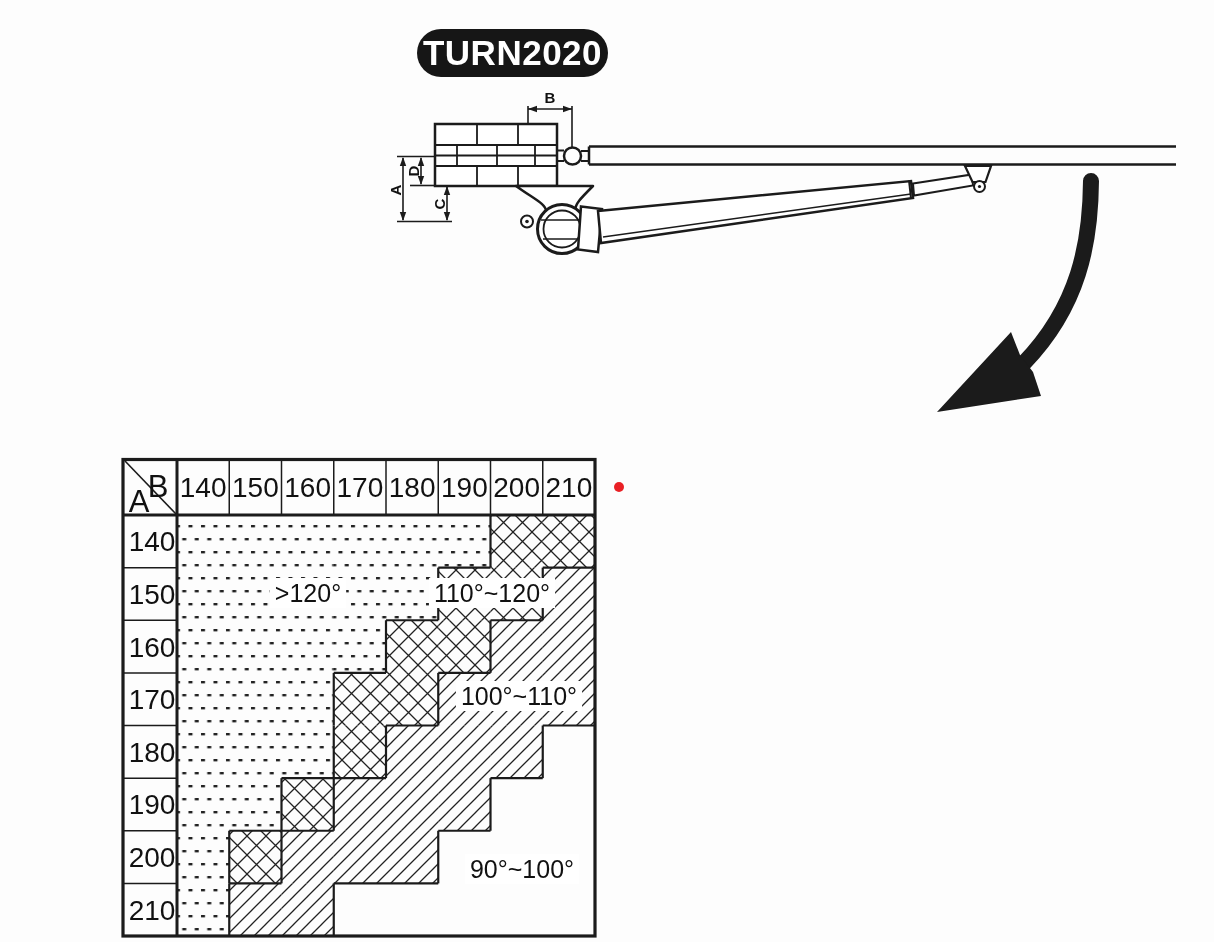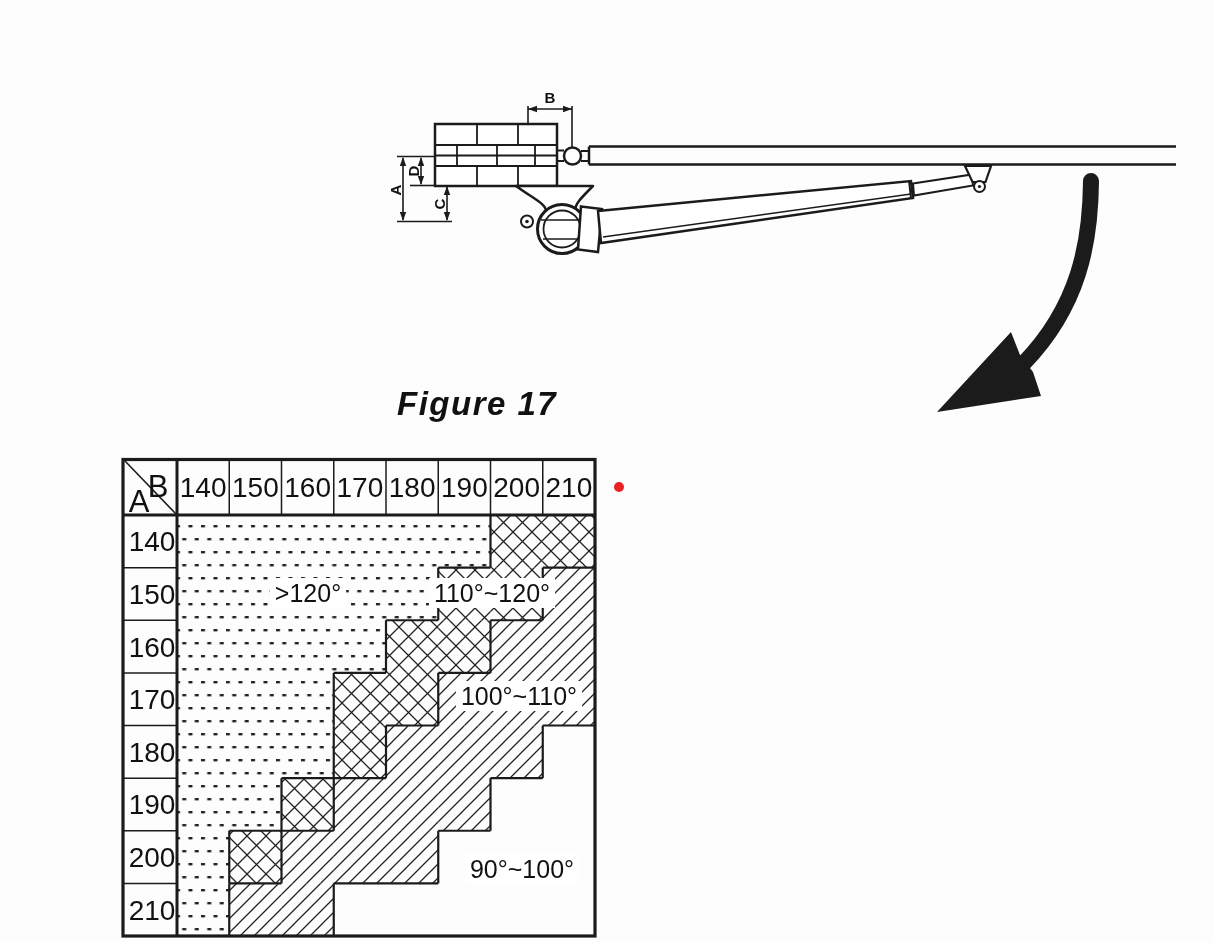--- a/index.html
+++ b/index.html
@@ -15,22 +15,22 @@
   .hdr{font-size:28px;}
   .corner{font-size:31px;}
   .lbl{font-size:25px;}
   .dim{font-size:15px;font-weight:bold;}
 </style>
 </head>
 <body>
 
 <div class="page">
 
-
-  <div class="fig-title">Figure 17</div>
+  <div class="badge">TURN2020</div>
+
 
   <svg class="layer" width="1214" height="942" viewBox="0 0 1214 942">
     <defs>
       <pattern id="p-dot" width="12.5" height="26" patternUnits="userSpaceOnUse">
         <rect x="1" y="5" width="4" height="2.4" fill="#222"></rect>
         <rect x="7.25" y="18" width="4" height="2.4" fill="#222"></rect>
       </pattern>
       <pattern id="p-cross" width="19" height="19" patternUnits="userSpaceOnUse">
         <path d="M0,0 L19,19 M19,0 L0,19" stroke="#222" stroke-width="1.3" fill="none"></path>
       </pattern>

